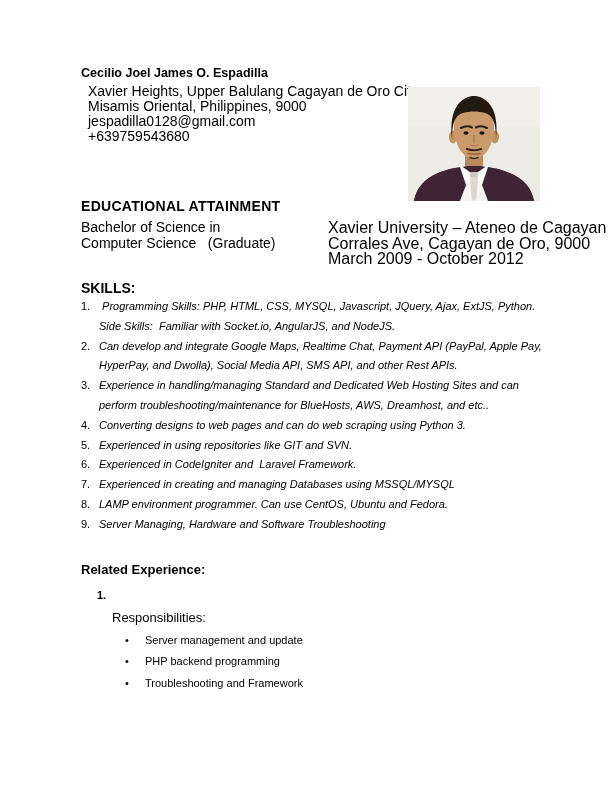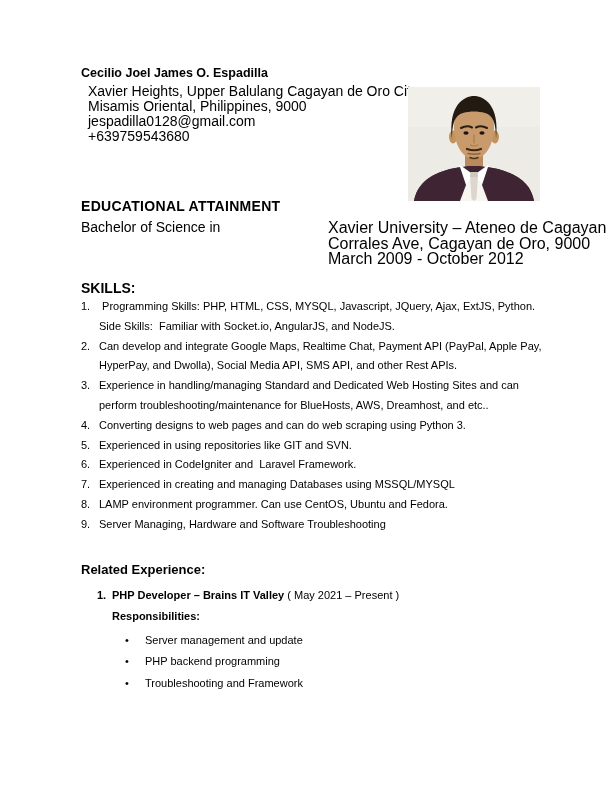--- a/index.html
+++ b/index.html
@@ -24,26 +24,26 @@
   .edu-left  { position: absolute; left: 81px;  top: 220px; font-size: 14px; line-height: 15.5px; }
   .edu-right { position: absolute; left: 328px; top: 220px; font-size: 16px; line-height: 15.5px; }
 
   .skills-heading { position: absolute; left: 81px; top: 280px; }
   .skills-list {
     position: absolute; left: 81px; top: 297px; width: 470px;
     font-size: 11px; line-height: 19.8px;
   }
   .skill-item { display: flex; align-items: flex-start; }
   .skill-num { flex: 0 0 18px; width: 18px; }
-  .skill-text { flex: 1; }
+  .skill-text { flex: 1; font-style: italic; }
 
   .exp-heading { position: absolute; left: 81px; top: 562px; font-size: 13px; font-weight: 700; }
   .exp-title { position: absolute; left: 97px; top: 589px; width: 440px; font-size: 11px; display: flex; }
   .exp-num { flex: 0 0 15px; width: 15px; font-weight: 700; }
-  .exp-resp { position: absolute; left: 112px; top: 610px; font-size: 11px; font-weight: 700; }
+  .exp-resp { position: absolute; left: 112px; top: 610px; font-size: 13px; font-weight: 400; }
   .exp-bullets { position: absolute; left: 125px; top: 630px; font-size: 11px; line-height: 21.3px; }
   .bullet-row { display: flex; align-items: flex-start; }
   .bullet-glyph { flex: 0 0 20px; width: 20px; }
 </style>
 </head>
 <body>
 
 <div class="page">
 
   <div class="name txt">Cecilio Joel James O. Espadilla</div>
@@ -91,20 +91,21 @@
 
       <path d="M59,62 Q66,64.5 73,62" stroke="#3a2717" stroke-width="2.2" fill="none" stroke-linecap="round"></path>
       <path d="M60,66.5 Q66,68 72,66.5" stroke="#93613d" stroke-width="1.4" fill="none" stroke-linecap="round"></path>
       <path d="M62,70.5 Q66,72.5 70,70.5" stroke="#4a351f" stroke-width="1.6" fill="none" stroke-linecap="round"></path>
     </svg>
   </div>
 
   <div class="edu-heading section-heading txt">EDUCATIONAL ATTAINMENT</div>
   <div class="edu-left">
     <div class="txt">Bachelor of Science in</div>
+    <div class="txt">Computer Science   (Graduate)</div>
   </div>
   <div class="edu-right">
     <div class="txt">Xavier University – Ateneo de Cagayan</div>
     <div class="txt">Corrales Ave, Cagayan de Oro, 9000</div>
     <div class="txt">March 2009 - October 2012</div>
   </div>
 
   <div class="skills-heading section-heading txt">SKILLS:</div>
   <div class="skills-list">
     <div class="skill-item">
@@ -144,21 +145,20 @@
     </div>
     <div class="skill-item">
       <span class="skill-num txt">9.</span>
       <span class="skill-text txt">Server Managing, Hardware and Software Troubleshooting</span>
     </div>
   </div>
 
   <div class="exp-heading txt">Related Experience:</div>
   <div class="exp-title">
     <span class="exp-num txt">1.</span>
-    <span><span class="bold txt">PHP Developer – Brains IT Valley</span><span class="txt"> ( May 2021 – Present )</span></span>
   </div>
   <div class="exp-resp txt">Responsibilities:</div>
   <div class="exp-bullets">
     <div class="bullet-row">
       <span class="bullet-glyph">•</span>
       <span class="txt">Server management and update</span>
     </div>
     <div class="bullet-row">
       <span class="bullet-glyph">•</span>
       <span class="txt">PHP backend programming</span>

